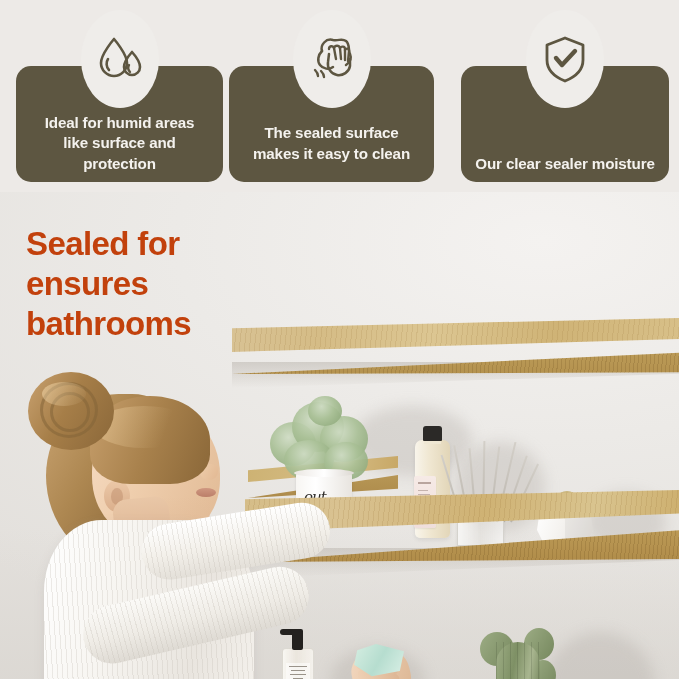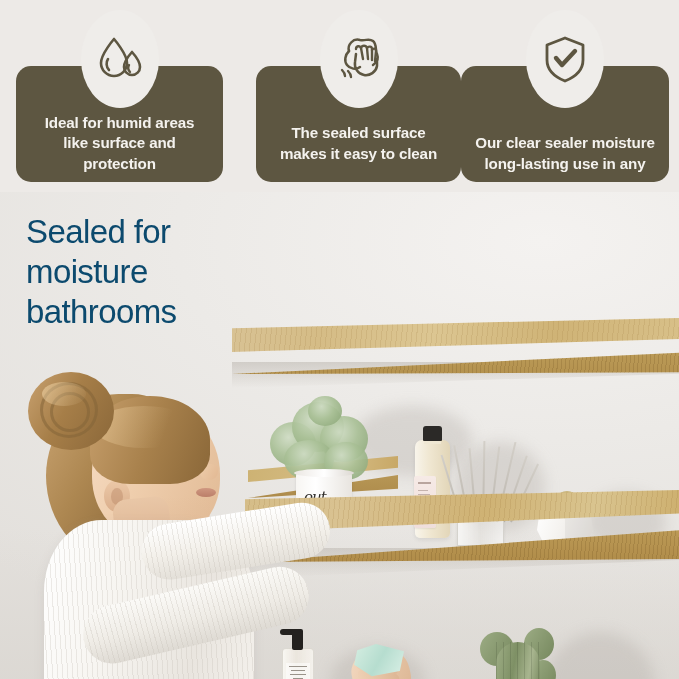--- a/index.html
+++ b/index.html
@@ -178,34 +178,34 @@
   #eye{position:absolute;left:178px;top:94px;width:18px;height:7px;border-radius:50%;
       background:linear-gradient(to bottom,#5e483a,#8a6a53);}
   #brow{position:absolute;left:176px;top:84px;width:22px;height:4px;border-radius:3px;background:rgba(140,106,66,.75);}
   #chin{position:absolute;left:164px;top:136px;width:52px;height:40px;border-radius:0 0 50% 46%;
       background:linear-gradient(to bottom, rgba(237,202,170,0), rgba(224,186,151,.55));}
 
   
   .card{position:absolute;top:66px;height:116px;border-radius:15px;
         background:#5d5641;box-sizing:border-box;}
   #card-0{left:16px;width:207px;}
-  #card-1{left:256px;width:205px;text-decoration:underline;}
+  #card-1{left:229px;width:205px;text-decoration:underline;}
   #card-2{left:461px;width:208px;}
   .card-text{position:absolute;left:6px;right:6px;bottom:8px;text-align:center;color:#f4f2ee;
         font-weight:bold;font-size:15.2px;line-height:20.5px;letter-spacing:-.15px;}
   #card-1 .card-text{bottom:18px;}
 
   .badge{position:absolute;top:-56px;left:50%;transform:translateX(-50%);
         width:78px;height:98px;border-radius:50%;
         background:#efedea;display:flex;align-items:center;justify-content:center;}
   .badge svg{display:block;}
 
   
-  #headline{position:absolute;left:26px;top:212px;width:215px;
-        color:#0c4a6e;font-weight:normal;font-size:33px;line-height:40px;letter-spacing:-.6px;}
+  #headline{position:absolute;left:26px;top:224px;width:215px;
+        color:#c2410c;font-weight:bold;font-size:33px;line-height:40px;letter-spacing:-.6px;}
 </style>
 </head>
 <body>
 
 <div id="stage">
 
   <div class="photo">
     <div class="wall"></div>
     <div class="wall-shade"></div>
 
@@ -349,21 +349,21 @@
 
     <div id="spray">
 
       <div class="head"></div>
 
     </div>
   </div>
 
   <div id="headline">
     <div>Sealed for</div>
-    <div>moisture</div>
+    <div>ensures</div>
     <div>bathrooms</div>
   </div>
 
   <div class="card" id="card-0">
     <div class="badge">
       <svg width="60" height="60" viewBox="0 0 60 60" aria-hidden="true">
         <path d="M24 10 C24 10 11 25 11 34 a13 13 0 0 0 26 0 C37 25 24 10 24 10 Z" fill="none" stroke="#5d5641" stroke-width="2.6" stroke-linejoin="round"></path>
         <path d="M18 30 C16 33 16 38 19 41" fill="none" stroke="#5d5641" stroke-width="2.6" stroke-linecap="round"></path>
         <path d="M42 23 C42 23 34 32 34 38 a8 8 0 0 0 16 0 C50 32 42 23 42 23 Z" fill="none" stroke="#5d5641" stroke-width="2.6" stroke-linejoin="round"></path>
         <path d="M39 36 C38 38 38 41 40 43" fill="none" stroke="#5d5641" stroke-width="2.4" stroke-linecap="round"></path>
@@ -398,17 +398,16 @@
 
   <div class="card" id="card-2">
     <div class="badge">
       <svg width="60" height="60" viewBox="0 0 60 60" aria-hidden="true">
         <path d="M30 9 L48 16 L48 31 C48 41 40 48 30 52 C20 48 12 41 12 31 L12 16 Z" fill="none" stroke="#5d5641" stroke-width="2.8" stroke-linejoin="round"></path>
         <path d="M21 29 L27 36 L40 22" fill="none" stroke="#5d5641" stroke-width="4.4" stroke-linecap="round" stroke-linejoin="round"></path>
       </svg>
     </div>
     <div class="card-text">
       <div>Our clear sealer moisture</div>
-      <div>long-lasting use in any</div>
     </div>
   </div>
 
 </div>
 
 </body></html>

